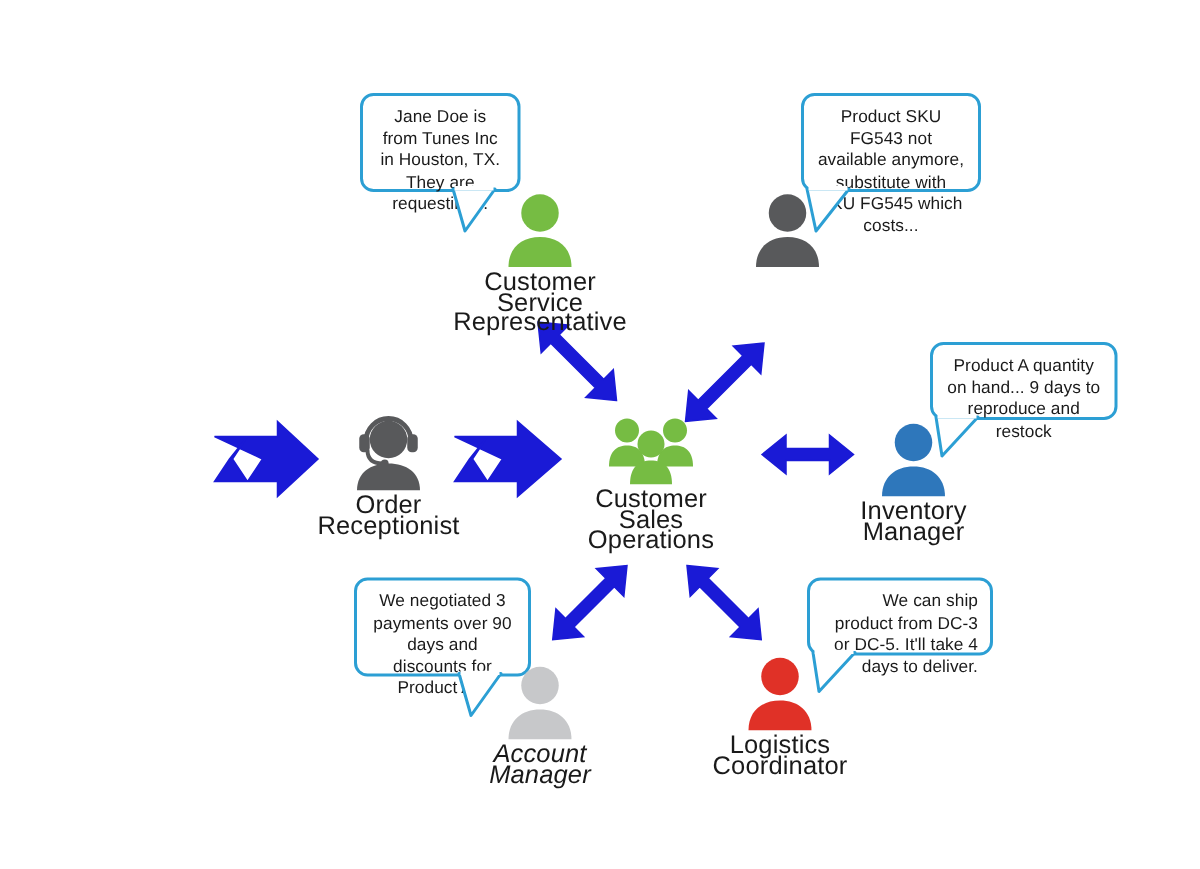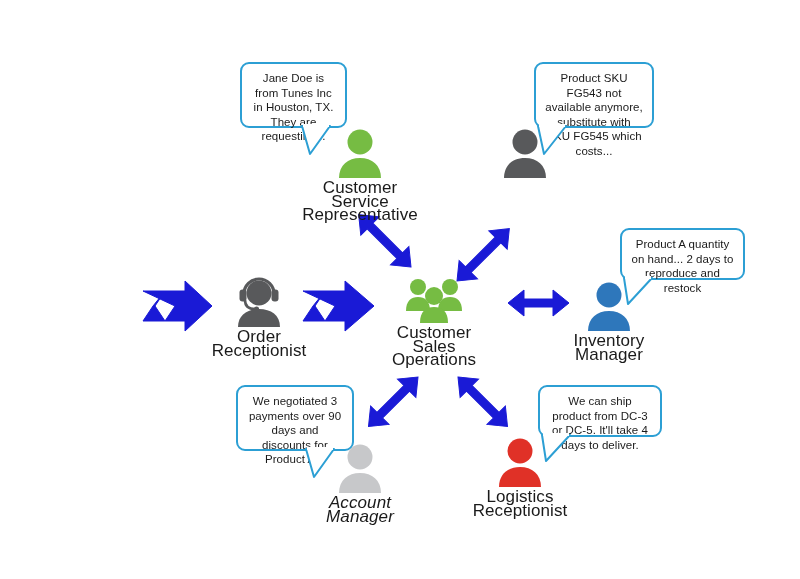--- a/index.html
+++ b/index.html
@@ -112,36 +112,36 @@
 
   <div class="bubble" style="left:534px; top:62px; width:120px; height:66px;">
     <span class="bubble-text">Product SKU FG543 not available anymore, substitute with SKU FG545 which costs...</span>
   </div>
   <svg class="bubble-tail" style="left:536px; top:124px;" viewBox="0 0 34 34">
     <polygon points="2,2 30,2 8,30" fill="#ffffff" stroke="#2c9fd4" stroke-width="2" stroke-linejoin="round"></polygon>
     <rect x="3" y="0" width="26" height="3" fill="#ffffff"></rect>
   </svg>
 
   <div class="bubble" style="left:620px; top:228px; width:125px; height:52px;">
-    <span class="bubble-text">Product A quantity on hand... 2 days to reproduce and restock</span>
+    <span class="bubble-text">Product A quantity on hand... 9 days to reproduce and restock</span>
   </div>
   <svg class="bubble-tail" style="left:622px; top:276px;" viewBox="0 0 34 34">
     <polygon points="2,2 30,2 6,28" fill="#ffffff" stroke="#2c9fd4" stroke-width="2" stroke-linejoin="round"></polygon>
     <rect x="3" y="0" width="26" height="3" fill="#ffffff"></rect>
   </svg>
 
   <div class="bubble" style="left:236px; top:385px; width:118px; height:66px;">
     <span class="bubble-text">We negotiated 3 payments over 90 days and discounts for Product A...</span>
   </div>
   <svg class="bubble-tail" style="left:304px; top:447px;" viewBox="0 0 34 34">
     <polygon points="2,2 30,2 10,30" fill="#ffffff" stroke="#2c9fd4" stroke-width="2" stroke-linejoin="round"></polygon>
     <rect x="3" y="0" width="26" height="3" fill="#ffffff"></rect>
   </svg>
 
-  <div class="bubble" style="left:538px; top:385px; width:124px; height:52px;">
+  <div class="bubble" style="left:538px; top:385px; width:124px; height:52px;text-align:right;">
     <span class="bubble-text">We can ship product from DC-3 or DC-5. It'll take 4 days to deliver.</span>
   </div>
   <svg class="bubble-tail" style="left:540px; top:433px;" viewBox="0 0 34 34">
     <polygon points="2,2 30,2 6,28" fill="#ffffff" stroke="#2c9fd4" stroke-width="2" stroke-linejoin="round"></polygon>
     <rect x="3" y="0" width="26" height="3" fill="#ffffff"></rect>
   </svg>
 
 
   <div class="node" style="left:194px; top:277px;">
     <span class="glyph">
@@ -225,16 +225,16 @@
   </div>
 
   <div class="node" style="left:455px; top:437px;">
     <span class="glyph">
       <svg width="46" height="50" viewBox="0 0 46 50" xmlns="http://www.w3.org/2000/svg">
         <circle cx="23" cy="14" r="12.5" fill="#e03127"></circle>
         <path d="M2 50 C2 37 11 30 23 30 C35 30 44 37 44 50 Z" fill="#e03127"></path>
       </svg>
     </span>
     <span class="caption">Logistics
-Receptionist</span>
+Coordinator</span>
   </div>
 
 </div>
 
 </body></html>

